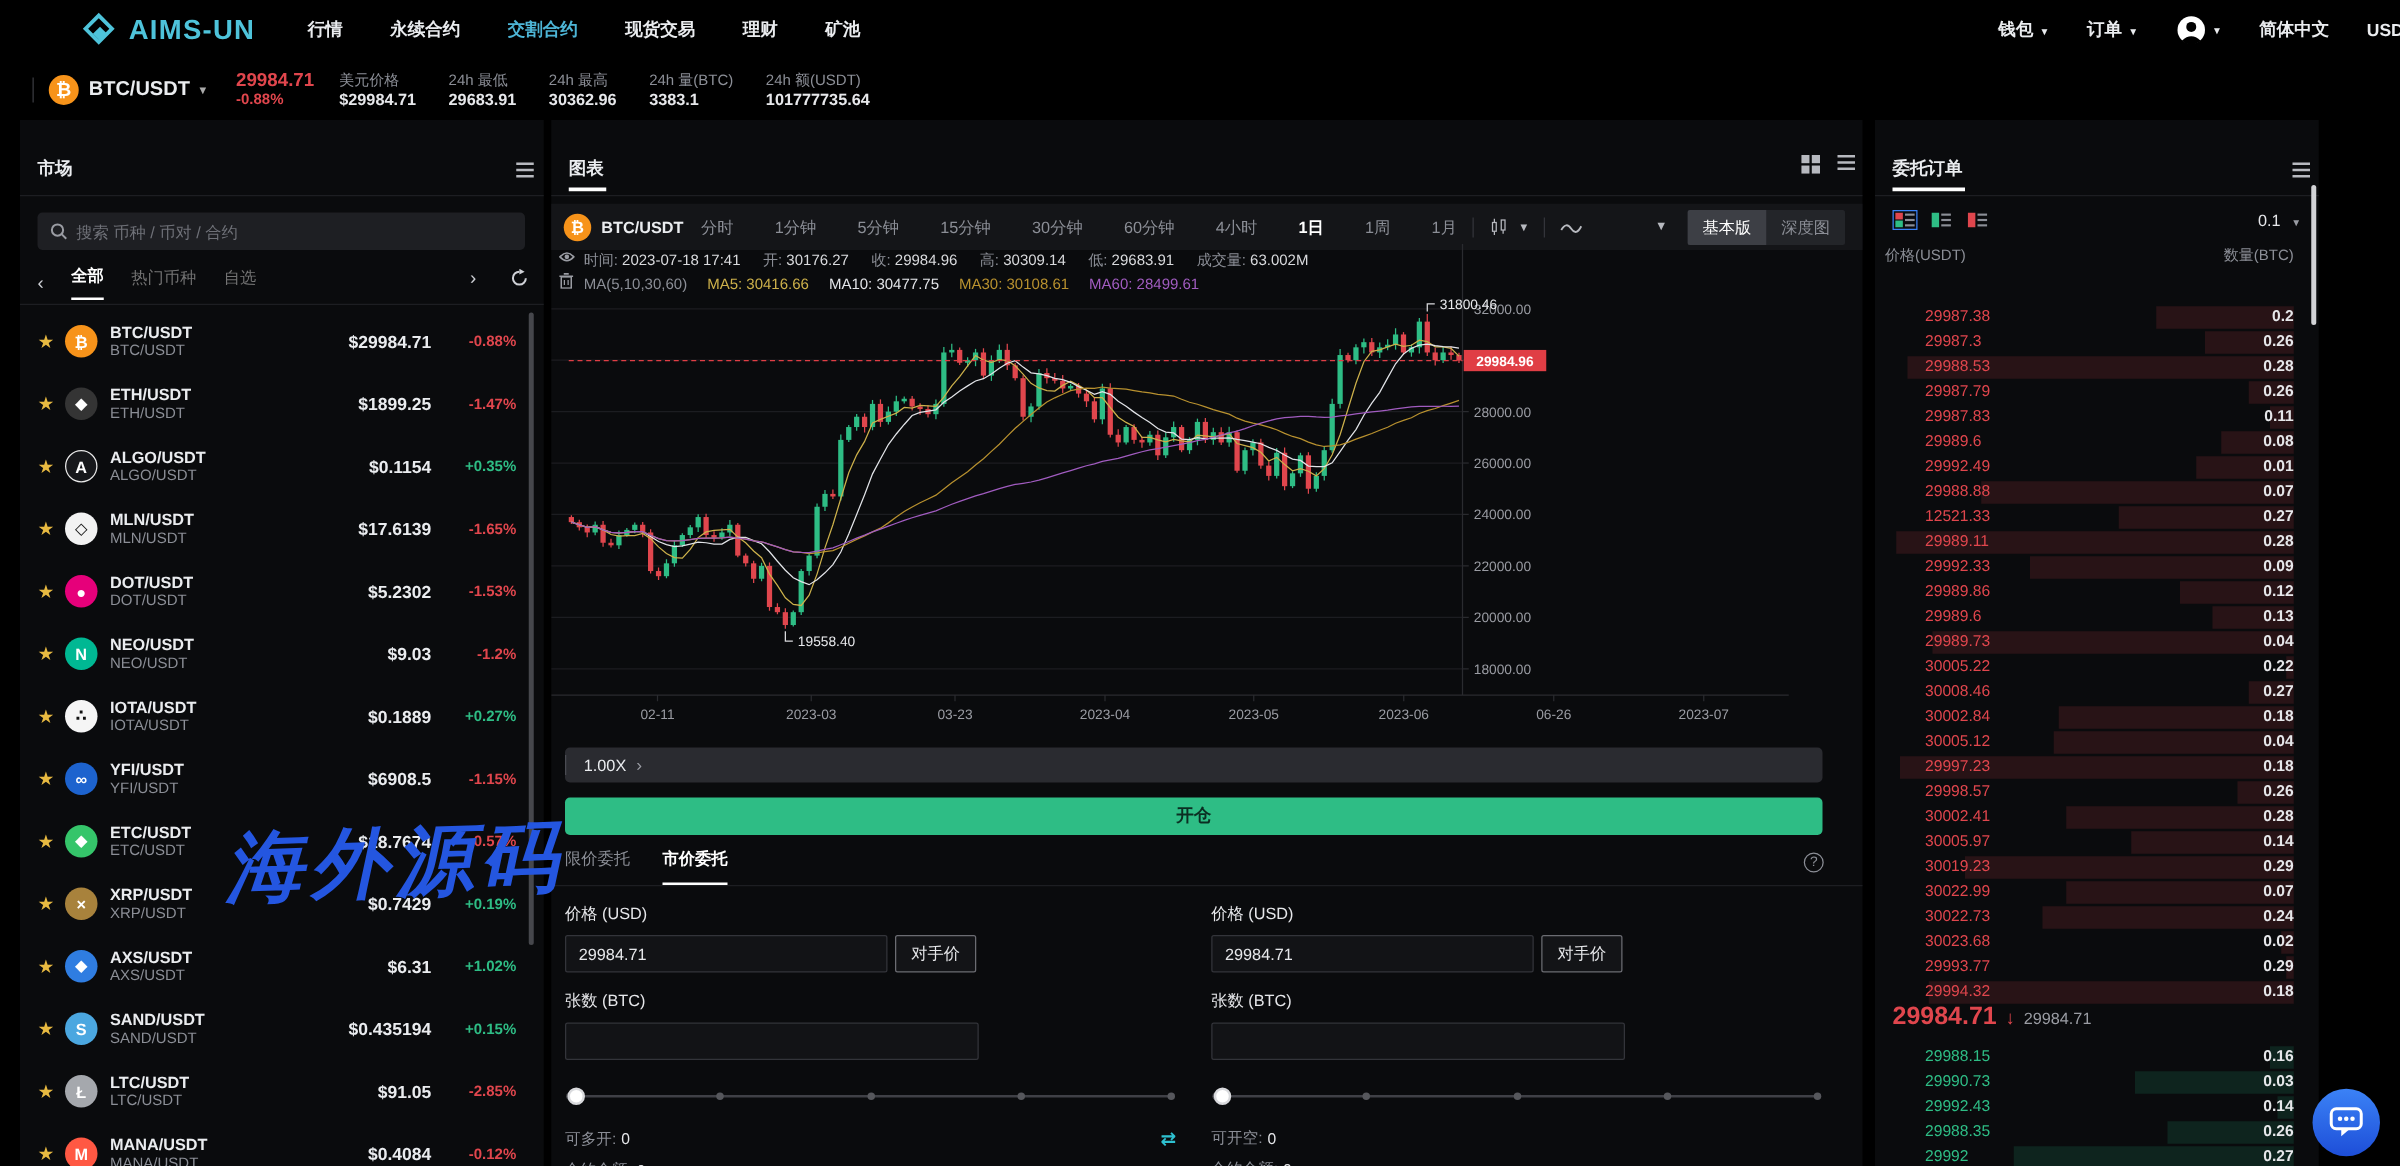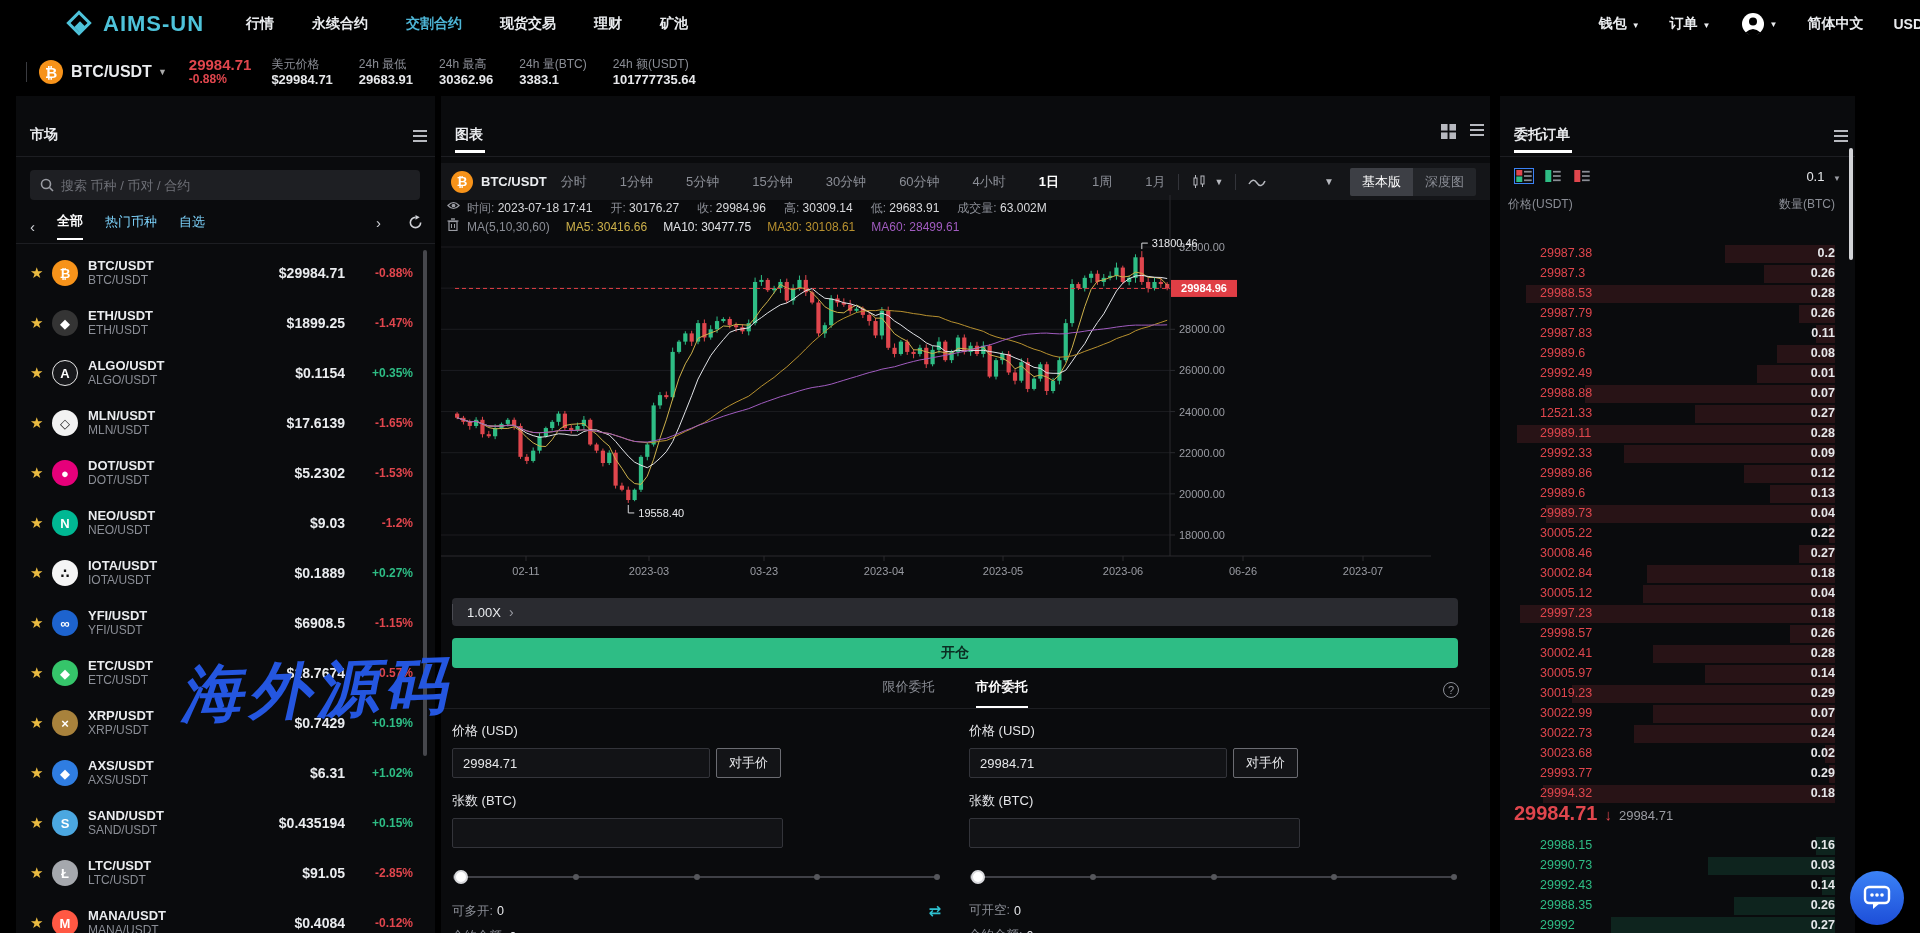--- a/index.html
+++ b/index.html
@@ -47,21 +47,21 @@
 .hamburger { position:absolute; width:14px; cursor:pointer; }
 .hamburger span { display:block; height:2px; background:#b7b9bf; margin-bottom:3px; }
 
 
 #search-box { position:absolute; left:14px; top:74px; width:390px; height:30px; background:#1e1f23;
   border-radius:4px; display:flex; align-items:center; padding:0 10px; gap:7px; }
 #search-input { background:transparent; border:none; outline:none; color:#22c55e; font-size:13px; width:330px;
   font-family:inherit; }
 #search-input::placeholder { color:#6f7178; }
 #mtabs { position:absolute; left:14px; top:116px; width:390px; height:28px; display:flex; align-items:center; gap:22px; font-size:13px; }
-.mtab { color:#7dd3fc; cursor:pointer; padding-bottom:8px; }
+.mtab { color:#737373; cursor:pointer; padding-bottom:8px; }
 .mtab.active { color:#fff; font-weight:bold; border-bottom:2px solid #fff; }
 .mchev { color:#cfd1d6; font-size:15px; cursor:pointer; }
 #mtabs-chev-r { position:absolute; left:360px; top:118px; color:#cfd1d6; font-size:15px; cursor:pointer; }
 #mtabs-refresh { position:absolute; left:392px; top:119px; cursor:pointer; }
 #mtabs-divider { position:absolute; left:0; top:147px; width:419px; height:1px; background:#1d1e22; }
 #market-list { position:absolute; left:0; top:152px; width:419px; height:685px; overflow:hidden; }
 .mrow { height:50px; display:flex; align-items:center; padding:0 22px 0 14px; cursor:pointer; }
 .mrow .star { color:#e8ba41; font-size:15px; width:22px; }
 .mrow .cicon { width:26px; height:26px; border-radius:50%; display:flex; align-items:center; justify-content:center;
   font-size:13px; font-weight:bold; margin-right:10px; }
@@ -95,21 +95,21 @@
 
 
 #lev-bar { position:absolute; left:11px; top:502px; width:1006px; height:28px; background:#2a2b30;
   border-radius:4px; display:flex; align-items:center; font-size:13px; cursor:pointer; }
 #lev-left { width:50%; text-align:center; }
 #lev-div { width:1px; height:16px; background:#4a4b52; }
 #lev-right { padding-left:14px; display:flex; align-items:center; gap:8px; }
 #lev-arrow { color:#9a9ca3; font-size:14px; }
 #open-btn { position:absolute; left:11px; top:542px; width:1006px; height:30px; background:#2ebd85;
   border:none; border-radius:4px; font-size:14px; font-weight:bold; color:#0b2e22; cursor:pointer; font-family:inherit; }
-#order-tabs { position:absolute; left:11px; top:582px; width:1006px; height:30px; display:flex; gap:41px; font-size:13px;justify-content:center; }
+#order-tabs { position:absolute; left:11px; top:582px; width:1006px; height:30px; display:flex; gap:26px; font-size:13px; }
 .otab { color:#8b8e96; cursor:pointer; padding-bottom:9px; }
 .otab.active { color:#fff; font-weight:bold; border-bottom:2px solid #fff; }
 #order-tabs-divider { position:absolute; left:0; top:612px; width:1049px; height:1px; background:#1d1e22; }
 #help-icon { position:absolute; left:1002px; top:586px; width:16px; height:16px; border:1px solid #8b8e96;
   border-radius:50%; color:#8b8e96; font-size:11px; display:flex; align-items:center; justify-content:center; cursor:pointer; }
 #forms { position:absolute; left:11px; top:626px; width:1006px; display:flex; }
 .form-col { width:489px; }
 .form-col + .form-col { margin-left:28px; }
 .f-label { font-size:13px; color:#e6e7ea; margin-bottom:8px; }
 .f-price-row { display:flex; gap:6px; margin-bottom:14px; }

